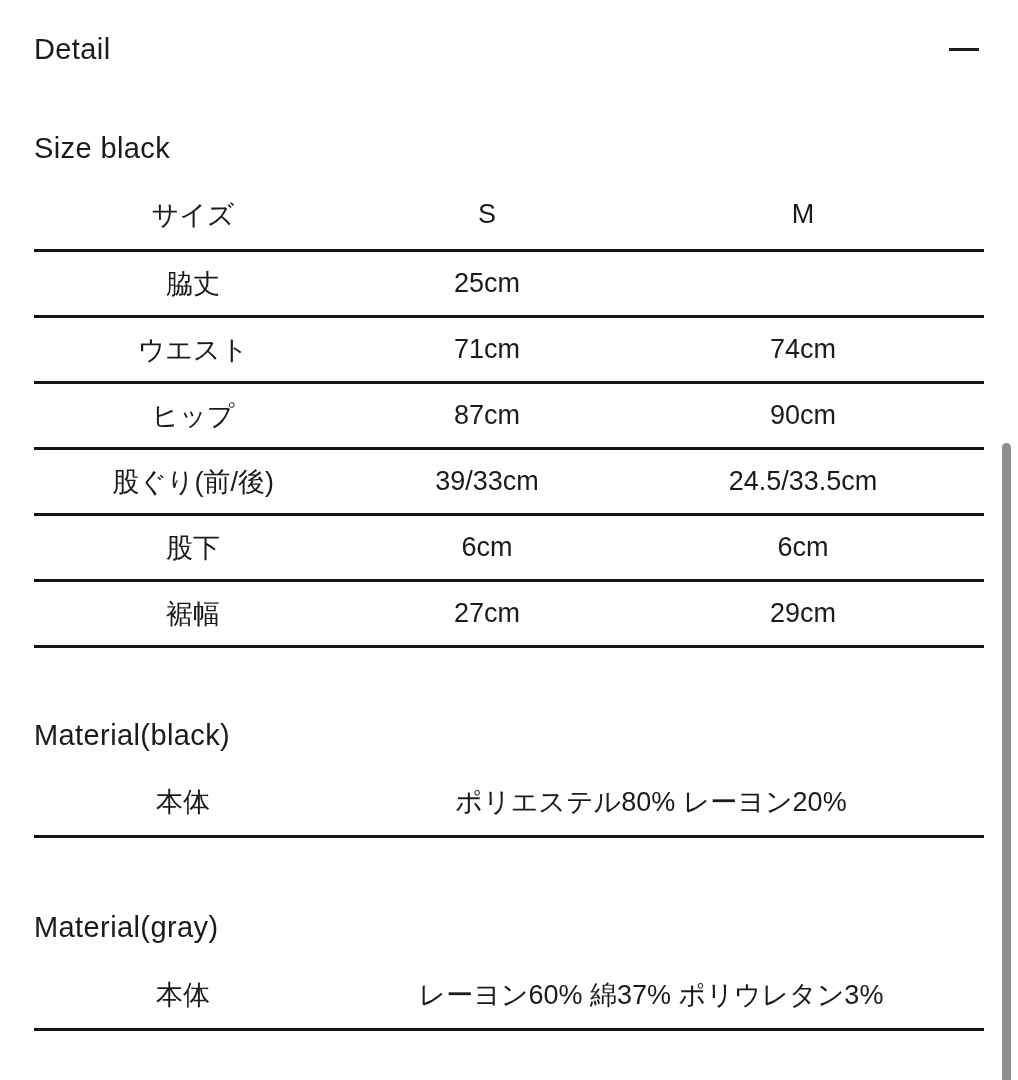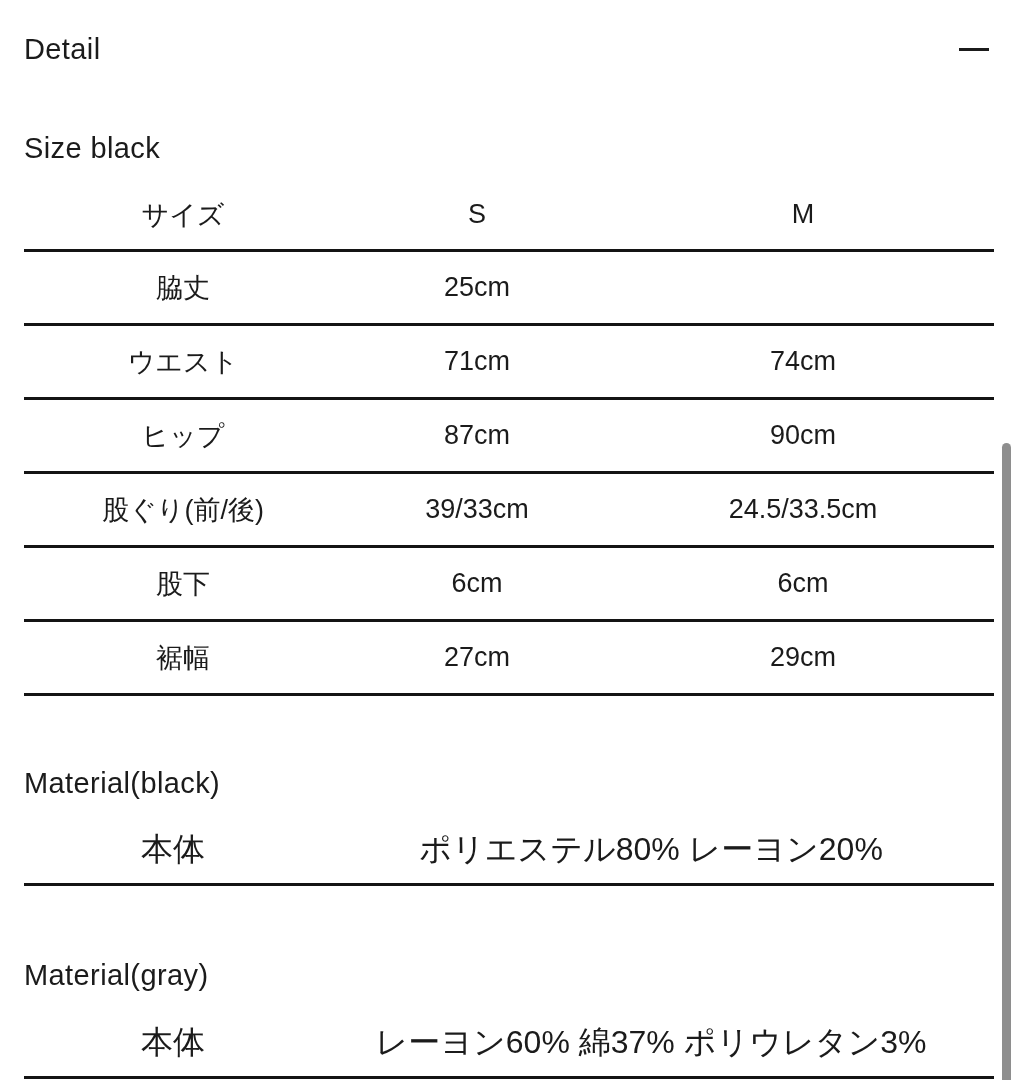--- a/index.html
+++ b/index.html
@@ -4,21 +4,21 @@
 <style>
   * { margin: 0; padding: 0; box-sizing: border-box; }
   html, body { width: 1018px; height: 1080px; }
   body {
     background: #ffffff;
     font-family: "Liberation Sans", "DejaVu Sans", sans-serif;
     color: #1b1b1b;
     overflow: hidden;
     position: relative;
   }
-  .content { padding: 0 24px; }
+  .content { padding: 0 34px; }
 
   
   .detail-row {
     margin-top: 30px;
     height: 38px;
     display: flex;
     justify-content: space-between;
     align-items: center;
     cursor: pointer;
   }
@@ -45,37 +45,37 @@
   }
   .size-chart-title { margin-top: 63px; }
   .material-title-black { margin-top: 70px; }
   .material-title-gray { margin-top: 72px; }
 
   
   .size-table { margin-top: 15px; }
   .trow {
     display: flex;
     align-items: center;
-    height: 74px;
+    height: 66px;
     border-bottom: 3px solid #141414;
     font-size: 27px;
   }
   .trow.thead { height: 72px; }
   .cell { text-align: center; }
   .c1 { width: 318px; }
   .c2 { width: 270px; }
   .c3 { flex: 1; }
 
   
   .material-row {
     display: flex;
     align-items: center;
     height: 70px;
     border-bottom: 3px solid #141414;
-    font-size: 32px;
+    font-size: 27px;
   }
   .material-row-black { margin-top: 16px; }
   .material-row-gray  { margin-top: 17px; }
   .mlabel { width: 298px; text-align: center; }
   .mvalue { flex: 1; text-align: center; padding-right: 14px; }
 
   
   .scrollbar-thumb {
     position: absolute;
     top: 443px;

